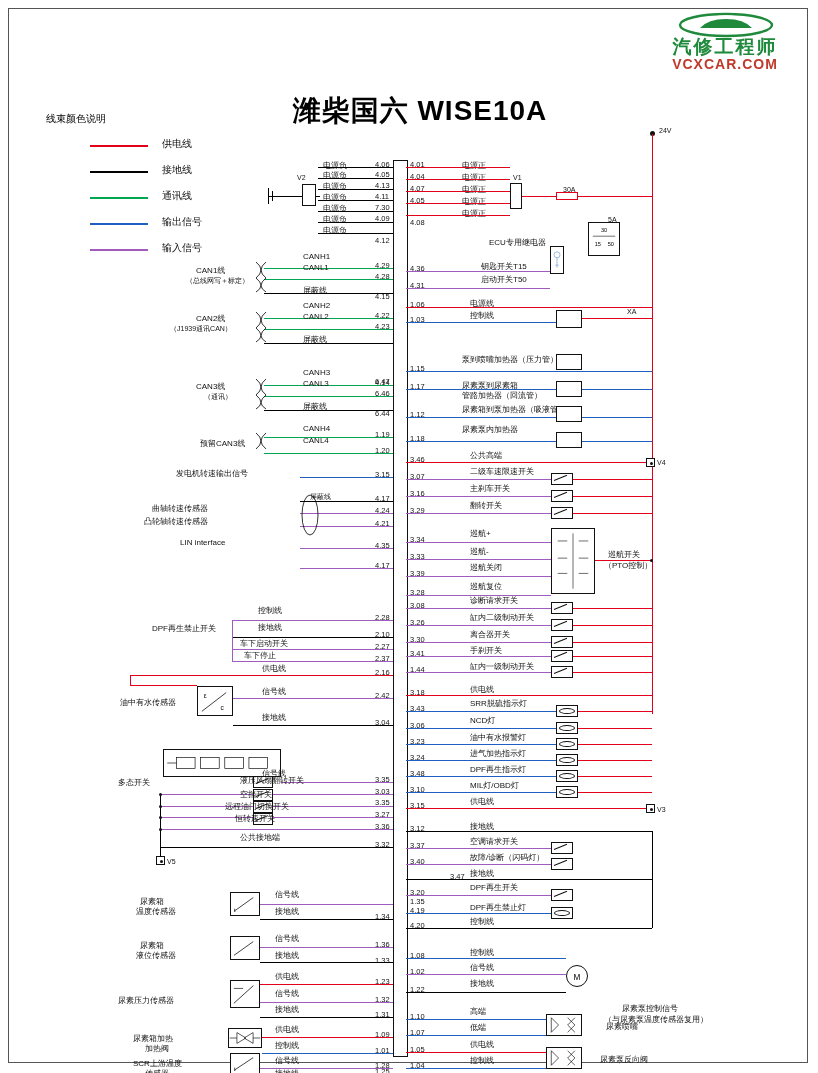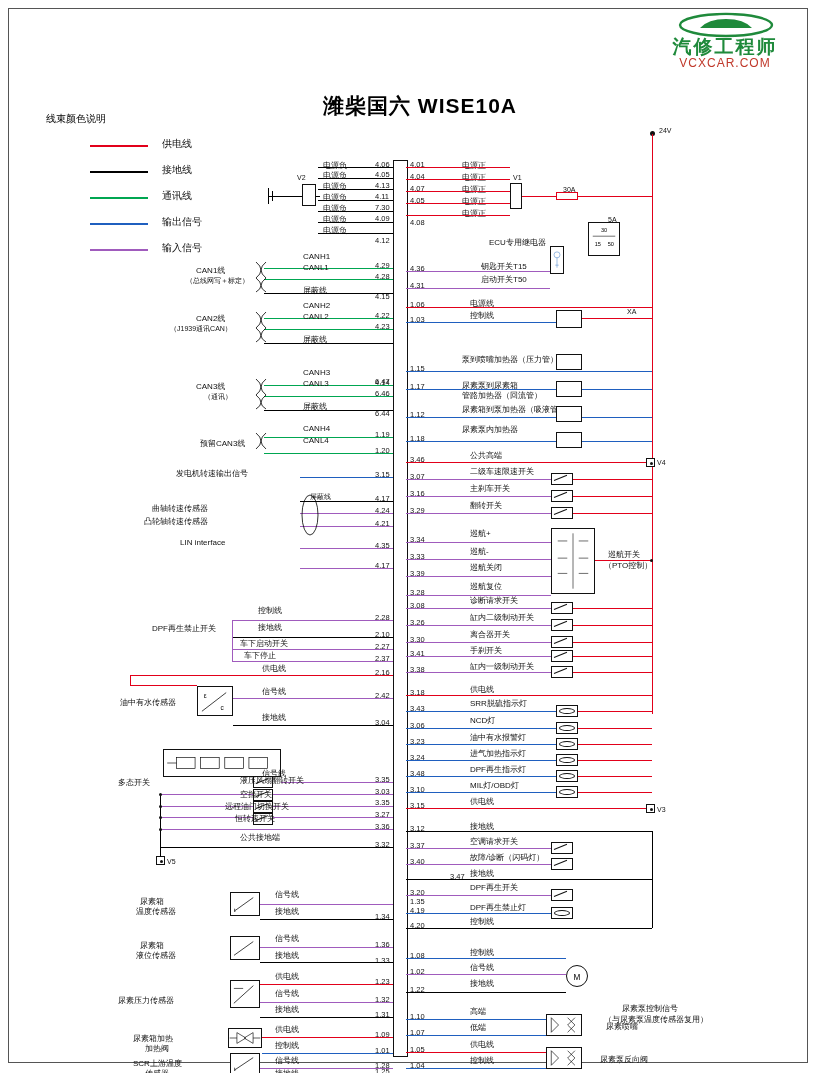--- a/index.html
+++ b/index.html
@@ -8,34 +8,34 @@
     background:#ffffff;
     font-family:"Liberation Sans","DejaVu Sans",sans-serif;
     color:#111;
     position:relative;
     overflow:hidden;
   }
   .page{position:absolute;left:0;top:0;width:818px;height:1073px;}
   .frame{position:absolute;left:8px;top:8px;width:800px;height:1055px;border:1px solid #555;box-sizing:border-box;}
   .title{
     position:absolute;left:240px;top:92px;width:360px;text-align:center;
-    font-size:21px;font-weight:bold;letter-spacing:1px;color:#000;
+    font-size:28px;font-weight:bold;letter-spacing:1px;color:#000;
   }
   
   .logo{position:absolute;right:18px;top:12px;width:150px;height:56px;}
   .logo .car{
     position:absolute;left:28px;top:0;width:96px;height:26px;
   }
   .logo .cn{
     position:absolute;left:0;top:22px;width:150px;text-align:center;
     font-size:19px;font-weight:bold;color:#1f8a3b;letter-spacing:2px;
   }
   .logo .en{
     position:absolute;left:0;top:44px;width:150px;text-align:center;
-    font-size:12px;font-weight:normal;color:#c0392b;letter-spacing:1px;
+    font-size:14px;font-weight:bold;color:#c0392b;letter-spacing:1px;
   }
   
   .legend{position:absolute;left:46px;top:112px;}
   .legend .hd{font-size:10px;color:#000;margin-bottom:7px;}
   .legend .row{height:26px;position:relative;width:200px;}
   .legend .ln{position:absolute;left:44px;top:12px;width:58px;height:0;border-top-width:2px;border-top-style:solid;}
   .legend .lb{position:absolute;left:116px;top:4px;font-size:10px;}
   
   .ecu{
     position:absolute;left:393px;top:160px;width:13px;height:895px;
@@ -578,21 +578,21 @@
     <div class="sw" style="left:551px;top:636px;width:22px;height:12px;"></div>
     <div class="w" style="left:573px;top:642px;width:79px;border-color:#e2001a;"></div>
 
     <div class="tx" style="left:470px;top:645px;">手刹开关</div>
     <div class="pinlabel" style="left:410px;top:649px;">3.41</div>
     <div class="w" style="left:406px;top:656px;width:145px;border-color:#a05bbd;"></div>
     <div class="sw" style="left:551px;top:650px;width:22px;height:12px;"></div>
     <div class="w" style="left:573px;top:656px;width:79px;border-color:#e2001a;"></div>
 
     <div class="tx" style="left:470px;top:661px;">缸内一级制动开关</div>
-    <div class="pinlabel" style="left:410px;top:665px;">3.38</div>
+    <div class="pinlabel" style="left:410px;top:665px;">1.44</div>
     <div class="w" style="left:406px;top:672px;width:145px;border-color:#a05bbd;"></div>
     <div class="sw" style="left:551px;top:666px;width:22px;height:12px;"></div>
     <div class="w" style="left:573px;top:672px;width:79px;border-color:#e2001a;"></div>
   </div>
 
   <div class="grp">
     <div class="tx" style="left:470px;top:684px;">供电线</div>
     <div class="pinlabel" style="left:410px;top:688px;">3.18</div>
     <div class="w" style="left:406px;top:695px;width:246px;border-color:#e2001a;"></div>
 

